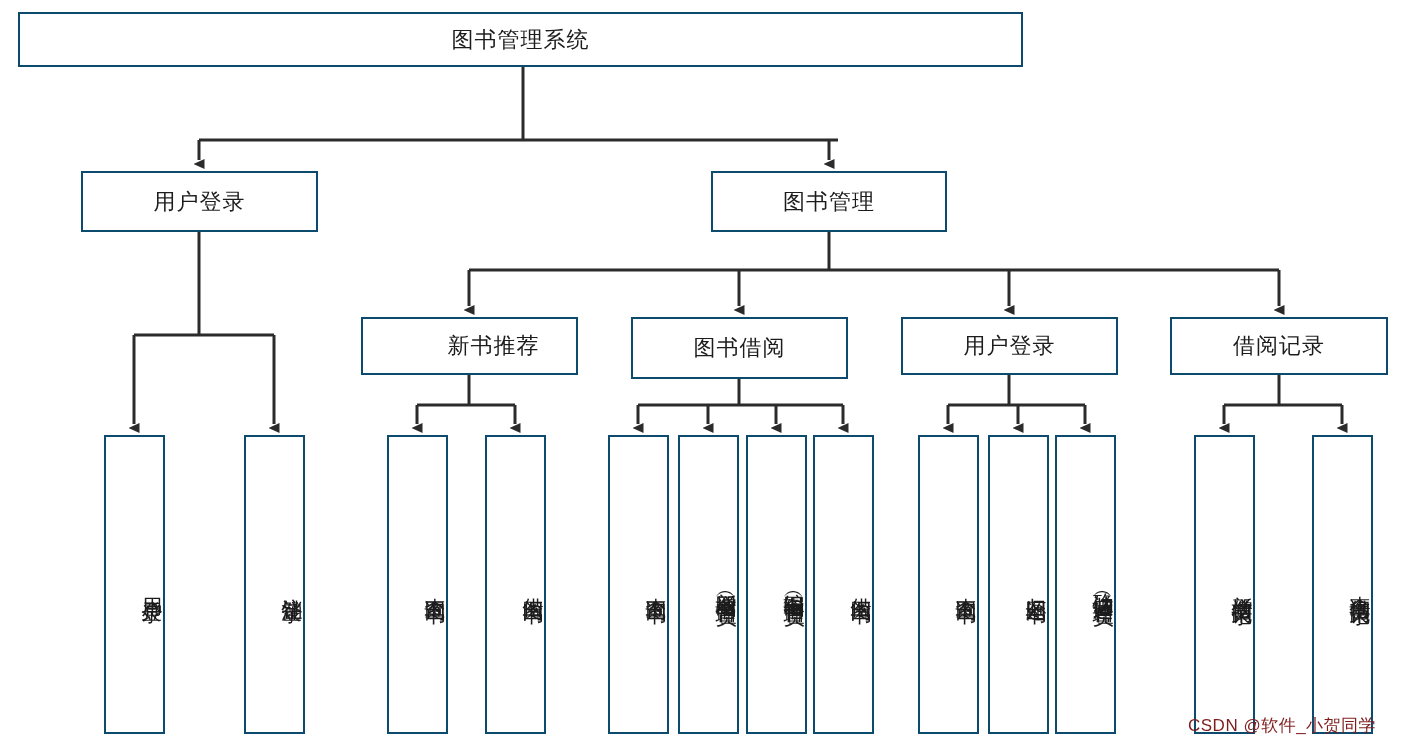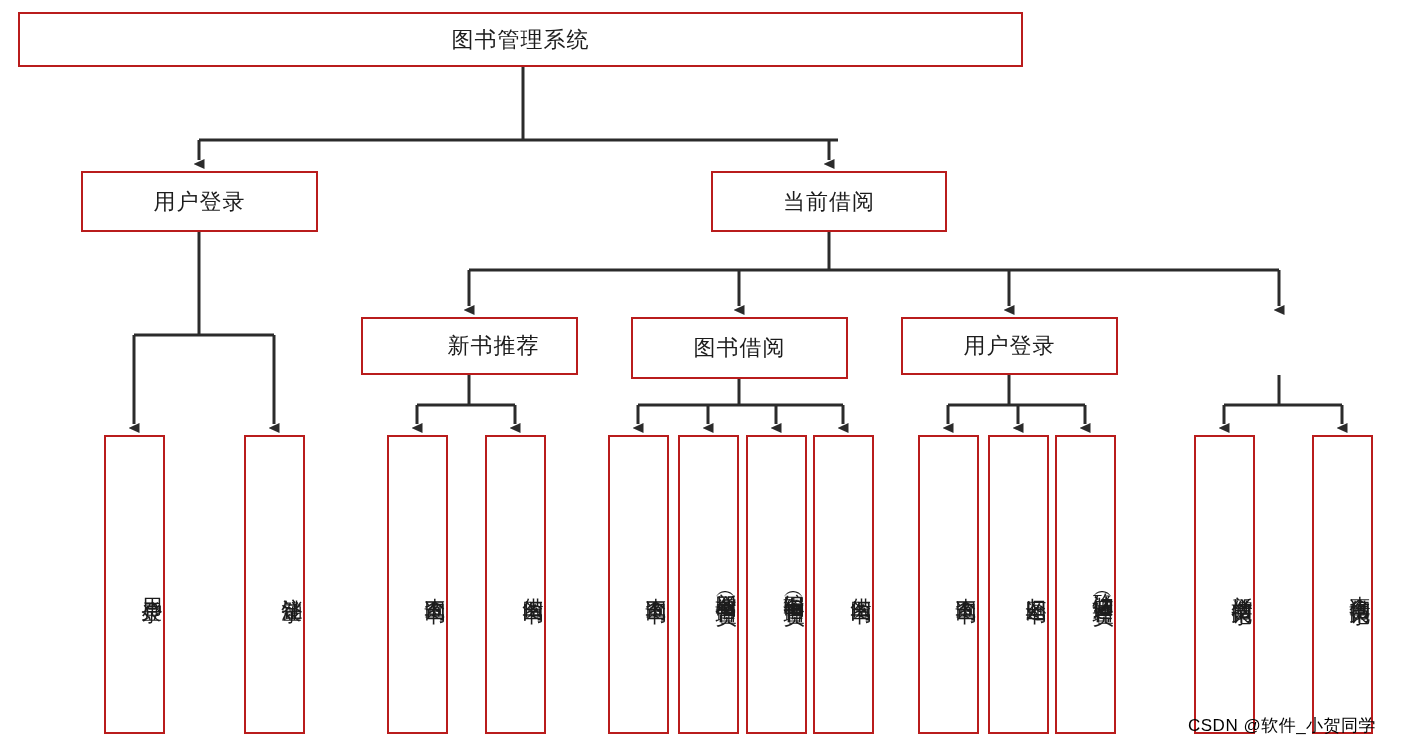--- a/index.html
+++ b/index.html
@@ -20,21 +20,21 @@
   #wires {
     position: absolute;
     left: 0;
     top: 0;
     width: 1405px;
     height: 747px;
   }
   .node {
     position: absolute;
     box-sizing: border-box;
-    border: 2px solid #b91c1c;
+    border: 2px solid #0c4a6e;
     background: #ffffff;
     display: flex;
     align-items: center;
     justify-content: center;
     color: #1c1c1c;
   }
   .node.horizontal {
     font-size: 22px;
     letter-spacing: 1px;
   }
@@ -51,21 +51,21 @@
   }
   .node-label {
     display: block;
     white-space: nowrap;
   }
   #watermark {
     position: absolute;
     left: 1188px;
     top: 714px;
     font-size: 17px;
-    color: #000000;
+    color: #7f1d1d;
     white-space: nowrap;
     letter-spacing: 0.5px;
   }
 </style>
 </head>
 <body>
 
 <div id="canvas">
 
   <svg id="wires" viewBox="0 0 1405 747" xmlns="http://www.w3.org/2000/svg">
@@ -120,31 +120,34 @@
   </svg>
 
   <div class="node horizontal" style="left: 18px; top: 12px; width: 1005px; height: 55px;">
     <span class="node-label">图书管理系统</span>
   </div>
 
   <div class="node horizontal" style="left: 81px; top: 171px; width: 237px; height: 61px;">
     <span class="node-label">用户登录</span>
   </div>
   <div class="node horizontal" style="left: 711px; top: 171px; width: 236px; height: 61px;">
-    <span class="node-label">当前借阅</span>
+    <span class="node-label">图书管理</span>
   </div>
 
   <div class="node horizontal" style="left: 361px; top: 317px; width: 217px; height: 58px; padding-left: 48px;">
     <span class="node-label">新书推荐</span>
   </div>
   <div class="node horizontal" style="left: 631px; top: 317px; width: 217px; height: 62px;">
     <span class="node-label">图书借阅</span>
   </div>
   <div class="node horizontal" style="left: 901px; top: 317px; width: 217px; height: 58px;">
     <span class="node-label">用户登录</span>
+  </div>
+  <div class="node horizontal" style="left: 1170px; top: 317px; width: 218px; height: 58px;">
+    <span class="node-label">借阅记录</span>
   </div>
 
   <div class="node vertical" style="left: 104px; top: 435px; width: 61px; height: 299px;">
     <span class="node-label">用户登录</span>
   </div>
   <div class="node vertical" style="left: 244px; top: 435px; width: 61px; height: 299px;">
     <span class="node-label">注销登录</span>
   </div>
   <div class="node vertical" style="left: 387px; top: 435px; width: 61px; height: 299px;">
     <span class="node-label">查询图书</span>

